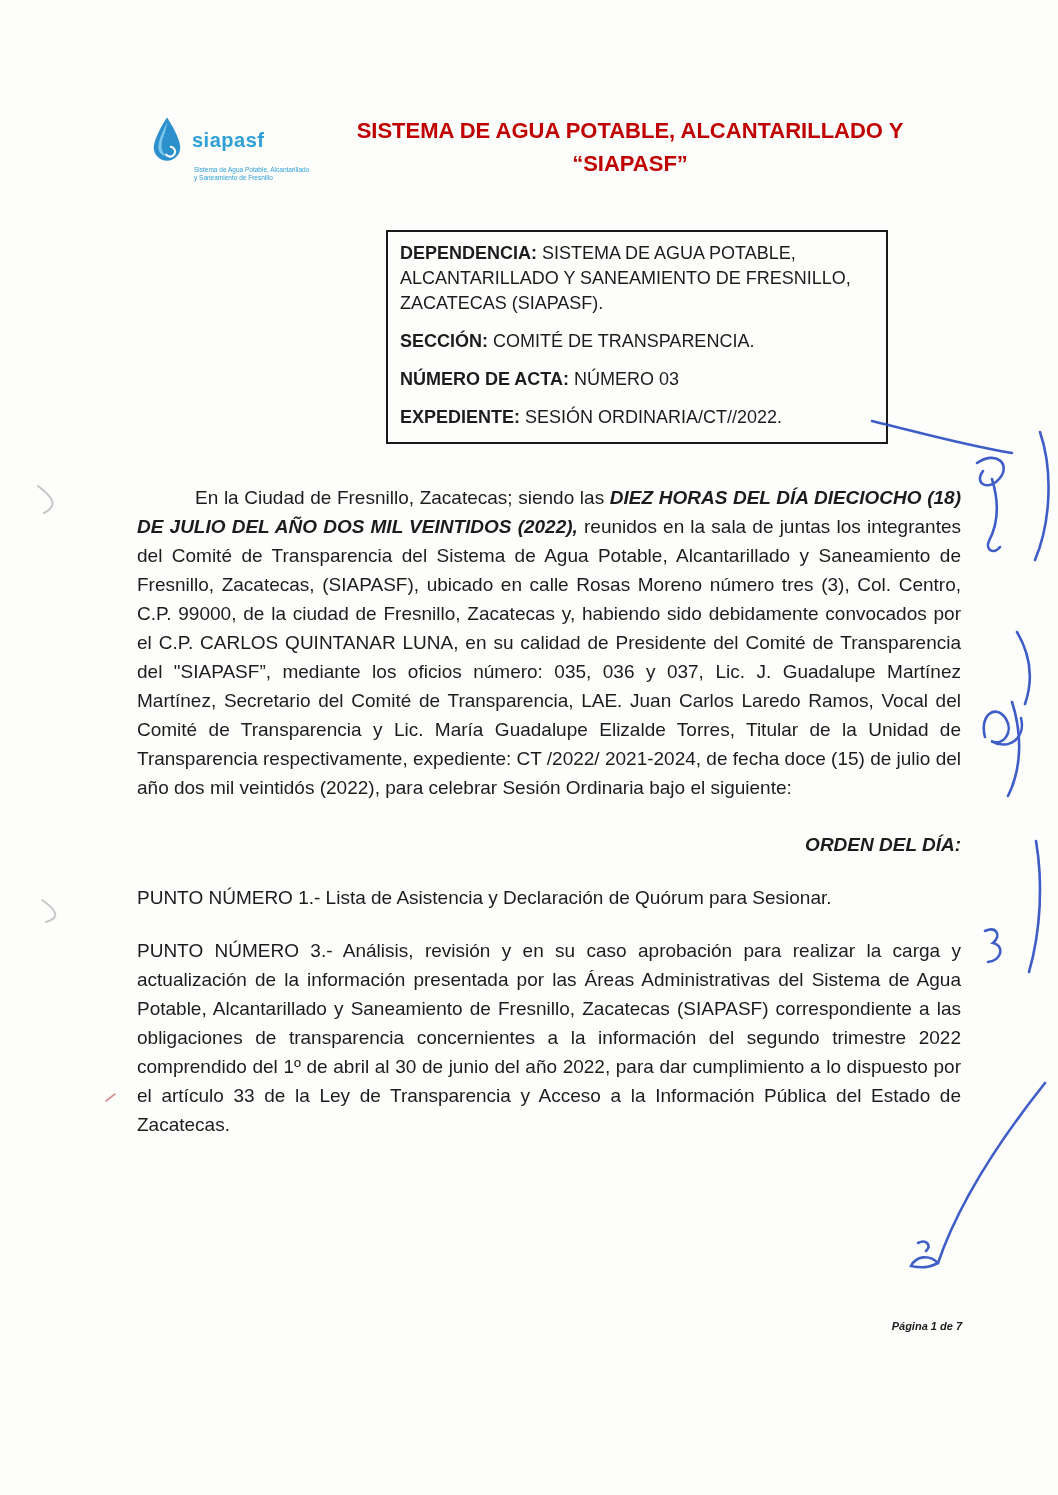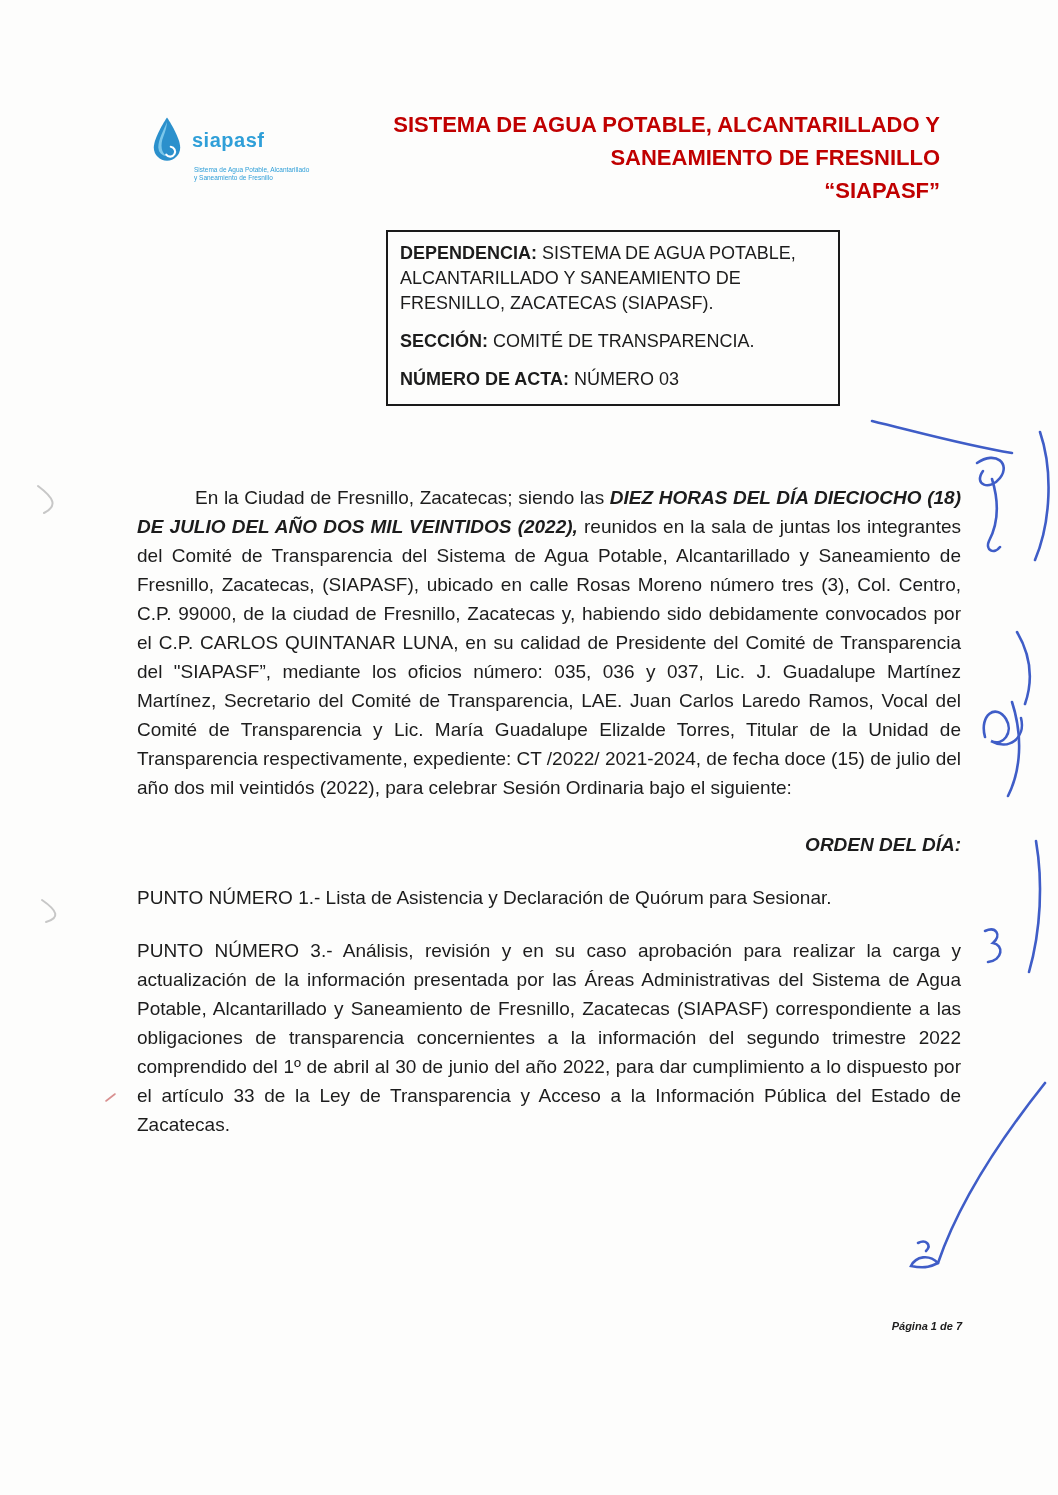--- a/index.html
+++ b/index.html
@@ -20,29 +20,29 @@
   .logo-main { display:flex; align-items:center; gap:6px; }
   .logo-drop svg { display:block; }
   .logo-word {
     font-size:20px; font-weight:bold; color:#2f9fd8; letter-spacing:.5px;
   }
   .logo-tagline {
     margin-top:2px; margin-left:46px;
     font-size:6.5px; color:#2f9fd8; line-height:8px;
   }
   .title-block {
-    position:absolute; left:320px; top:108px; width:620px;
-    text-align:right;
+    position:absolute; left:320px; top:114px; width:620px;
+    text-align:center;
   }
   .title-line {
     font-weight:bold; font-size:22px; line-height:33px; color:#c00000;
   }
   
   .info-box {
-    position:absolute; left:386px; top:230px; width:454px;
+    position:absolute; left:386px; top:230px; width:502px;
     border:2px solid #1a1a1a;
     padding:9px 25px 10px 12px;
     font-size:18px; line-height:25px;
   }
   .box-row { margin-bottom:13px; }
   .box-row:last-child { margin-bottom:2px; }
   .box-row b { font-weight:bold; }
   
   .content {
     position:absolute; left:137px; top:452px; width:824px;
@@ -97,28 +97,28 @@
       <span class="logo-word">siapasf</span>
     </div>
     <div class="logo-tagline">
       <div>Sistema de Agua Potable, Alcantarillado</div>
       <div>y Saneamiento de Fresnillo</div>
     </div>
   </div>
 
   <div class="title-block">
     <div class="title-line">SISTEMA DE AGUA POTABLE, ALCANTARILLADO Y</div>
-    <div class="title-line">SANEAMIENTO DE FRESNILLO</div>
     <div class="title-line">“SIAPASF”</div>
   </div>
 
   <div class="info-box">
     <p class="box-row"><b>DEPENDENCIA:</b><span> SISTEMA DE AGUA POTABLE, ALCANTARILLADO Y SANEAMIENTO DE FRESNILLO, ZACATECAS (SIAPASF).</span></p>
     <p class="box-row"><b>SECCIÓN:</b><span> COMITÉ DE TRANSPARENCIA.</span></p>
     <p class="box-row"><b>NÚMERO DE ACTA:</b><span>  NÚMERO 03</span></p>
+    <p class="box-row"><b>EXPEDIENTE:</b><span> SESIÓN ORDINARIA/CT//2022.</span></p>
   </div>
 
   <div class="content">
 
 
     <p class="body-par">
       <span>En la Ciudad de Fresnillo, Zacatecas; siendo las </span><span class="bi">DIEZ HORAS DEL DÍA DIECIOCHO (18) DE JULIO DEL AÑO DOS MIL VEINTIDOS (2022),</span><span> reunidos en la sala de juntas los integrantes del Comité de Transparencia del Sistema de Agua Potable, Alcantarillado y Saneamiento de Fresnillo, Zacatecas, (SIAPASF), ubicado en calle Rosas Moreno número tres (3), Col. Centro, C.P. 99000, de la ciudad de Fresnillo, Zacatecas y, habiendo sido debidamente convocados por el </span><span class="b">C.P. CARLOS QUINTANAR LUNA</span><span>, en su calidad de Presidente del Comité de Transparencia del "SIAPASF”, mediante los oficios número: 035, 036 y 037, </span><span class="b">Lic. J. Guadalupe Martínez Martínez,</span><span> Secretario del Comité de Transparencia, </span><span class="b">LAE. Juan Carlos Laredo Ramos,</span><span> Vocal del Comité de Transparencia y </span><span class="b">Lic. María Guadalupe Elizalde Torres,</span><span> Titular de la Unidad de Transparencia respectivamente, expediente: CT /2022/ 2021-2024, de fecha doce (15) de julio del año dos mil veintidós (2022), para celebrar Sesión Ordinaria bajo el siguiente:</span>
     </p>
 
     <div class="orden-title">ORDEN DEL DÍA:</div>

